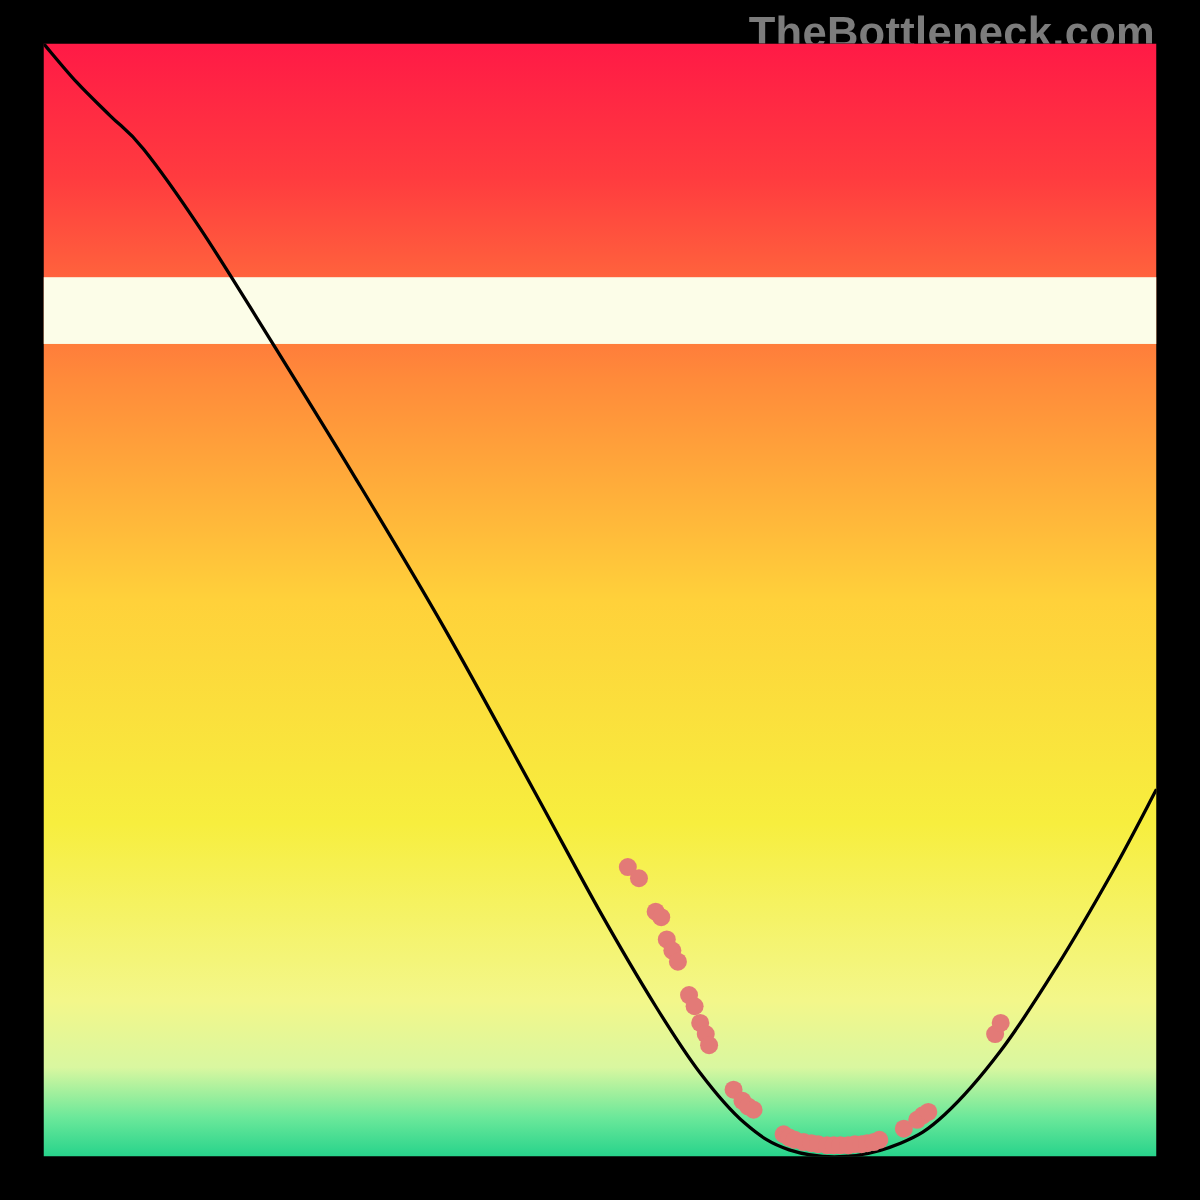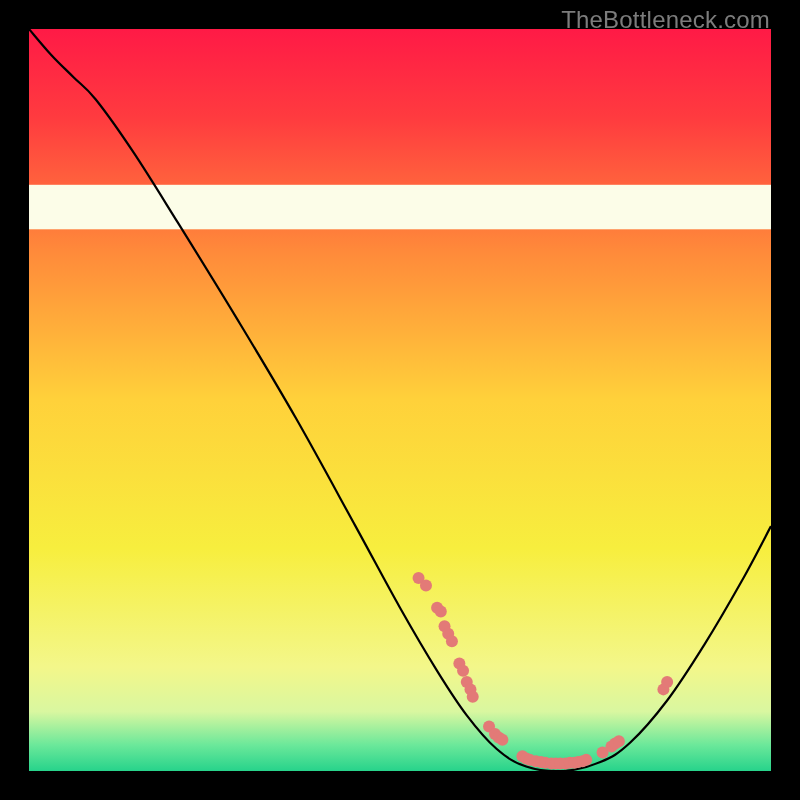--- a/index.html
+++ b/index.html
@@ -24,22 +24,22 @@
     left: 0;
     top: 0;
     width: 742px;
     height: 742px;
   }
   .watermark {
     position: absolute;
     top: 6px;
     right: 30px;
     color: #7c7c7c;
-    font-size: 24px;
-    font-weight: 400;
+    font-size: 29px;
+    font-weight: 700;
     letter-spacing: 0.2px;
   }
   svg { display: block; }
 </style>
 </head>
 <body>
 
 <div class="watermark">TheBottleneck.com</div>
 
 <div class="frame">

